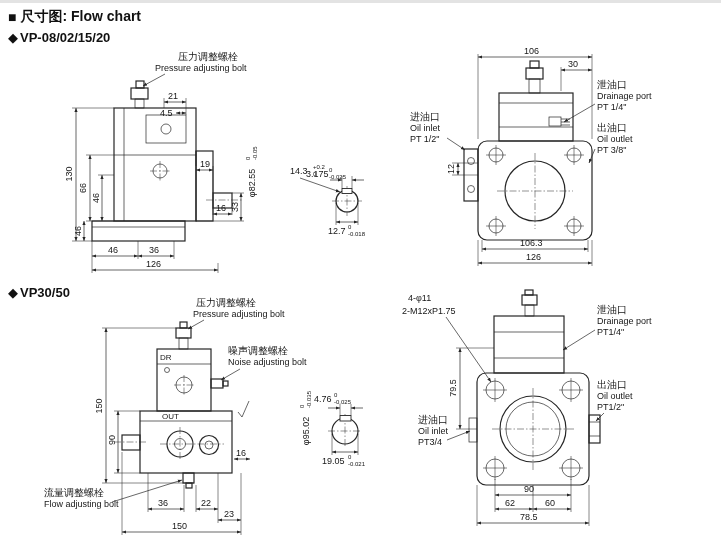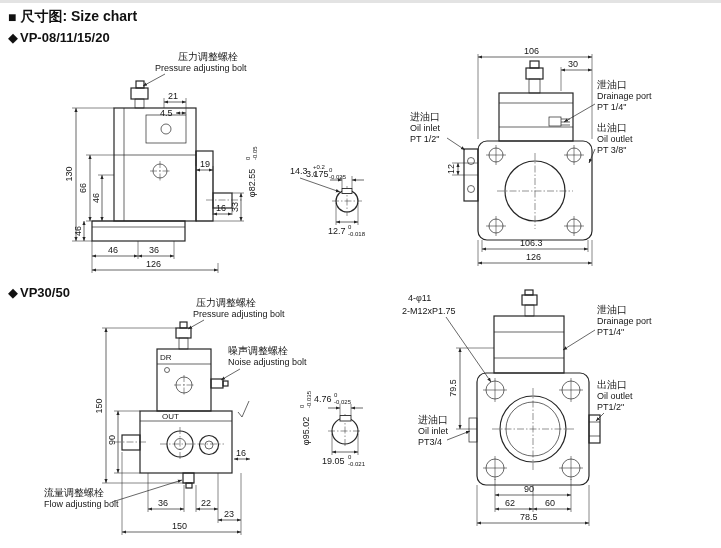--- a/index.html
+++ b/index.html
@@ -27,26 +27,26 @@
   .cl{stroke:#262626;stroke-width:0.5;stroke-dasharray:7 2 1.5 2;fill:none}
   .wfill{fill:#fff;stroke:#262626;stroke-width:0.9}
 </style>
 </head>
 <body>
 
 <div class="page">
 
   <div class="title-row">
     <span>■</span>
-    <span>尺寸图: Size chart</span>
+    <span>尺寸图: Flow chart</span>
   </div>
 
   <div class="sec-head" id="sec1">
     <span>◆</span>
-    <span>VP-08/11/15/20</span>
+    <span>VP-08/02/15/20</span>
   </div>
 
   <svg id="svg1" width="721" height="243" viewBox="0 0 721 243">
     <defs>
       <marker id="m1" viewBox="0 0 10 10" refX="10" refY="5" markerWidth="6" markerHeight="6" orient="auto-start-reverse">
         <path d="M0,1 L10,5 L0,9 z" fill="#262626"></path>
       </marker>
     </defs>
 
     <g>

